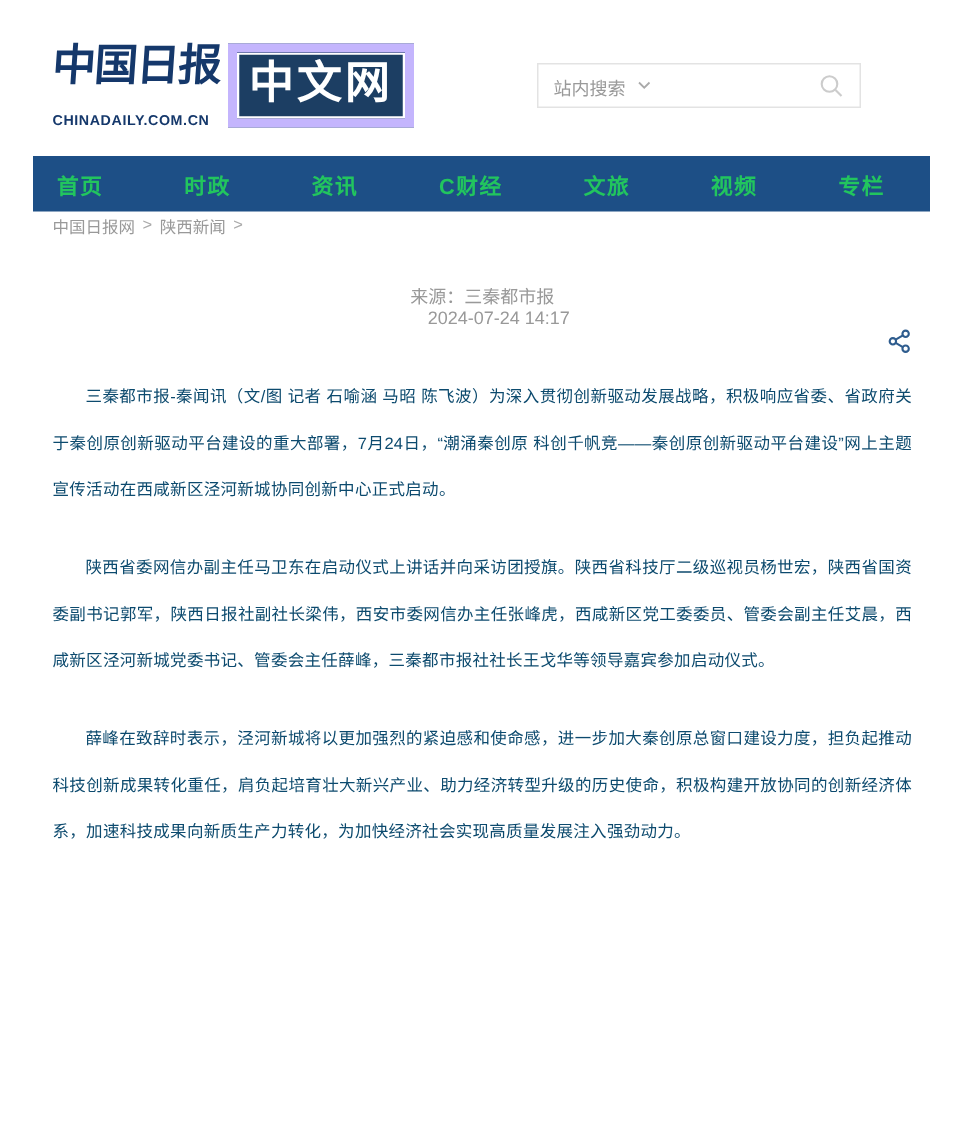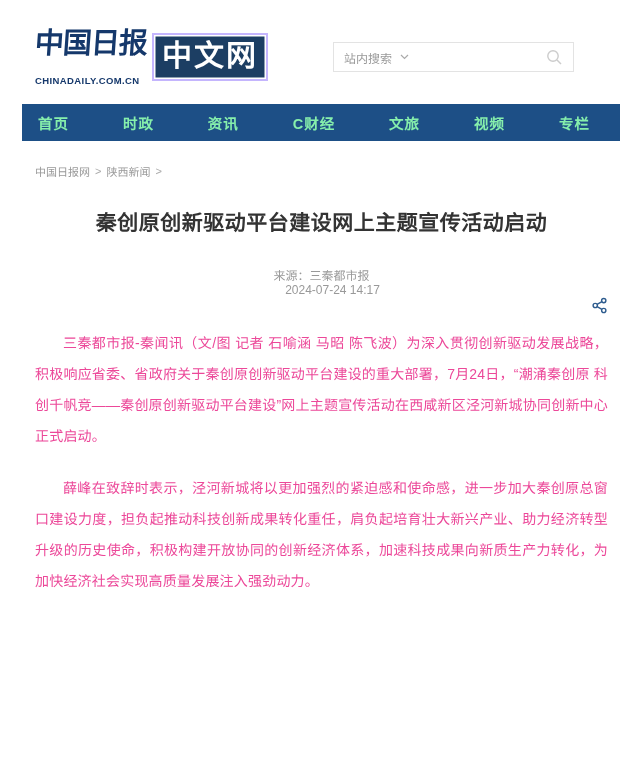--- a/index.html
+++ b/index.html
@@ -42,26 +42,26 @@
   }
   .logo-site-box {
     background: #1c3e63;
     color: #ffffff;
     font-family: "DejaVu Serif", "Liberation Serif", serif;
     font-weight: bold;
     font-size: 30px;
     line-height: 1;
     padding: 6px 8px 8px 8px;
     letter-spacing: 2px;
-    border: 2px solid #c4b5fd;
+    border: 6px solid #c4b5fd;
     box-shadow: inset 0 0 0 1.5px #ffffff;
     white-space: nowrap;
   }
   .search-box {
-    width: 241px;
+    width: 216px;
     height: 30px;
     border: 1px solid #e3e3e3;
     display: flex;
     align-items: center;
     padding: 0 10px;
     background: #fff;
   }
   .search-placeholder { font-size: 12px; color: #9a9a9a; }
   .search-chevron { margin-left: 8px; display: inline-flex; }
   .search-icon { margin-left: auto; display: inline-flex; cursor: pointer; }
@@ -70,31 +70,31 @@
   .nav {
     margin: 4px 22px 0 22px;
     height: 37px;
     background: #1d4f86;
     display: flex;
     align-items: center;
     justify-content: space-between;
     padding: 0 30px 0 16px;
   }
   .nav-item {
-    color: #86efac;
+    color: #22c55e;
     font-size: 14.5px;
     font-weight: bold;
     letter-spacing: 1px;
     cursor: pointer;
     white-space: nowrap;
   }
 
   
   .breadcrumb {
-    margin: 22px 35px 0 35px;
+    margin: 1px 35px 0 35px;
     font-size: 11px;
     color: #999999;
     display: flex;
     align-items: center;
     gap: 5px;
   }
   .crumb { cursor: pointer; }
   .crumb-sep { color: #aaaaaa; }
 
   
@@ -114,23 +114,23 @@
     font-size: 12px;
     color: #999999;
     flex-direction: column;
   }
   .meta-source { white-space: nowrap; }
   .meta-datetime { margin-left: 22px; white-space: nowrap; }
   .share-icon { margin-left: auto; display: inline-flex; cursor: pointer; }
 
   .article-body { margin-top: 14px; }
   .article-body p {
-    font-size: 14px;
+    font-size: 11px;
     line-height: 31px;
-    color: #ec4899;
+    color: #0c4a6e;
     text-indent: 2em;
     text-align: justify;
     margin-bottom: 21px;
     letter-spacing: 0.2px;
   }
 </style>
 </head>
 <body>
 
 <div class="page">
@@ -171,36 +171,36 @@
   </div>
 
   <div class="breadcrumb">
     <span class="crumb">中国日报网</span>
     <span class="crumb-sep">&gt;</span>
     <span class="crumb">陕西新闻</span>
     <span class="crumb-sep">&gt;</span>
   </div>
 
   <div class="article">
-    <h1 class="article-title">秦创原创新驱动平台建设网上主题宣传活动启动</h1>
 
     <div class="article-meta">
       <span class="meta-source"><span>来源：</span><span>三秦都市报</span></span>
       <span class="meta-datetime">2024-07-24 14:17</span>
       <span class="share-icon">
         <svg width="17" height="17" viewBox="0 0 24 24">
           <circle cx="18" cy="5" r="3" fill="none" stroke="#2e5c8e" stroke-width="2"></circle>
           <circle cx="6" cy="12" r="3" fill="none" stroke="#2e5c8e" stroke-width="2"></circle>
           <circle cx="18" cy="19" r="3" fill="none" stroke="#2e5c8e" stroke-width="2"></circle>
           <line x1="8.6" y1="10.5" x2="15.4" y2="6.5" stroke="#2e5c8e" stroke-width="2"></line>
           <line x1="8.6" y1="13.5" x2="15.4" y2="17.5" stroke="#2e5c8e" stroke-width="2"></line>
         </svg>
       </span>
     </div>
 
     <div class="article-body">
       <p>三秦都市报-秦闻讯（文/图 记者 石喻涵 马昭 陈飞波）为深入贯彻创新驱动发展战略，积极响应省委、省政府关于秦创原创新驱动平台建设的重大部署，7月24日，“潮涌秦创原 科创千帆竞——秦创原创新驱动平台建设”网上主题宣传活动在西咸新区泾河新城协同创新中心正式启动。</p>
+      <p>陕西省委网信办副主任马卫东在启动仪式上讲话并向采访团授旗。陕西省科技厅二级巡视员杨世宏，陕西省国资委副书记郭军，陕西日报社副社长梁伟，西安市委网信办主任张峰虎，西咸新区党工委委员、管委会副主任艾晨，西咸新区泾河新城党委书记、管委会主任薛峰，三秦都市报社社长王戈华等领导嘉宾参加启动仪式。</p>
       <p>薛峰在致辞时表示，泾河新城将以更加强烈的紧迫感和使命感，进一步加大秦创原总窗口建设力度，担负起推动科技创新成果转化重任，肩负起培育壮大新兴产业、助力经济转型升级的历史使命，积极构建开放协同的创新经济体系，加速科技成果向新质生产力转化，为加快经济社会实现高质量发展注入强劲动力。</p>
 
     </div>
   </div>
 
 </div>
 
 </body></html>

